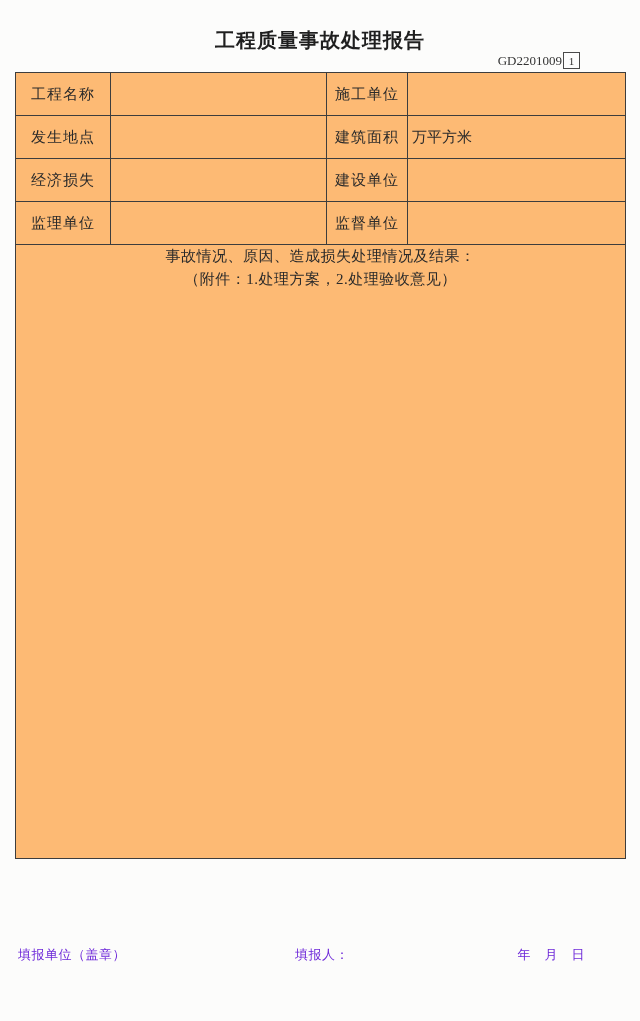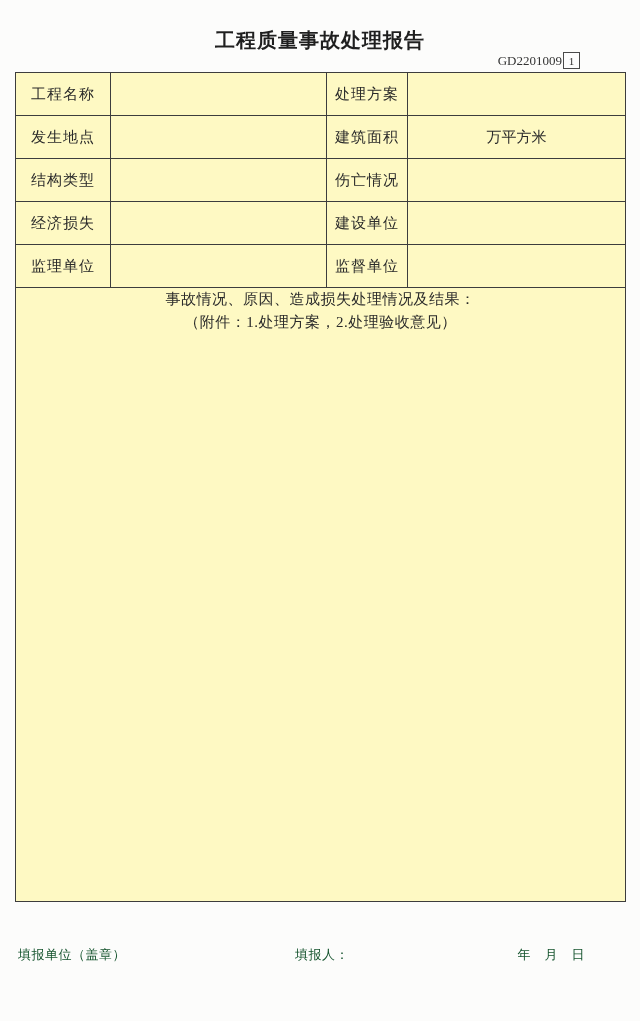--- a/index.html
+++ b/index.html
@@ -36,52 +36,52 @@
     display:flex; align-items:center; justify-content:center;
     font-size:11px;
     background:#fdfdfd;
   }
   table.report {
     position:absolute;
     left:15px; top:72px;
     width:610px;
     border-collapse:collapse;
     table-layout:fixed;
-    background:#fef9c3;
+    background:#fdba74;
   }
   table.report td {
     border:1.7px solid #3d3d3d;
     font-size:15px;
     color:#2a2a2a;
     padding:0 4px;
   }
   table.report tr.field-row { height:43px; }
   td.label-cell {
     text-align:center;
     letter-spacing:1px;
     white-space:nowrap;
   }
-  td.value-cell { text-align:center; font-size:14px; }
+  td.value-cell { text-align:left; font-size:14px; }
   td.detail-cell {
     height:614px;
     vertical-align:top;
     text-align:center;
     padding:5px 8px;
     font-size:12.5px;
     line-height:1.5;
     letter-spacing:0.5px;
   }
   .detail-line { display:block; }
   .footer-row {
     position:absolute;
     left:0; top:946px;
     width:640px;
     height:20px;
     font-size:13px;
-    color:#14532d;
+    color:#6d28d9;
   }
   .footer-unit   { position:absolute; left:18px;  top:0; letter-spacing:0.5px; }
   .footer-person { position:absolute; left:295px; top:0; letter-spacing:0.5px; }
   .footer-date   { position:absolute; right:55px; top:0; letter-spacing:0.5px;text-align:center; }
 </style>
 </head>
 <body>
 
 <div class="page">
 
@@ -98,34 +98,28 @@
     <colgroup>
       <col style="width:95px">
         <col style="width:216px">
         <col style="width:81px">
         <col style="width:218px">
     </colgroup>
     <tbody>
         <tr class="field-row">
       <td class="label-cell">工程名称</td>
       <td class="value-cell"></td>
-      <td class="label-cell">处理方案</td>
+      <td class="label-cell">施工单位</td>
       <td class="value-cell"></td>
     </tr>
     <tr class="field-row">
       <td class="label-cell">发生地点</td>
       <td class="value-cell"></td>
       <td class="label-cell">建筑面积</td>
       <td class="value-cell">万平方米</td>
-    </tr>
-    <tr class="field-row">
-      <td class="label-cell">结构类型</td>
-      <td class="value-cell"></td>
-      <td class="label-cell">伤亡情况</td>
-      <td class="value-cell"></td>
     </tr>
     <tr class="field-row">
       <td class="label-cell">经济损失</td>
       <td class="value-cell"></td>
       <td class="label-cell">建设单位</td>
       <td class="value-cell"></td>
     </tr>
     <tr class="field-row">
       <td class="label-cell">监理单位</td>
       <td class="value-cell"></td>

